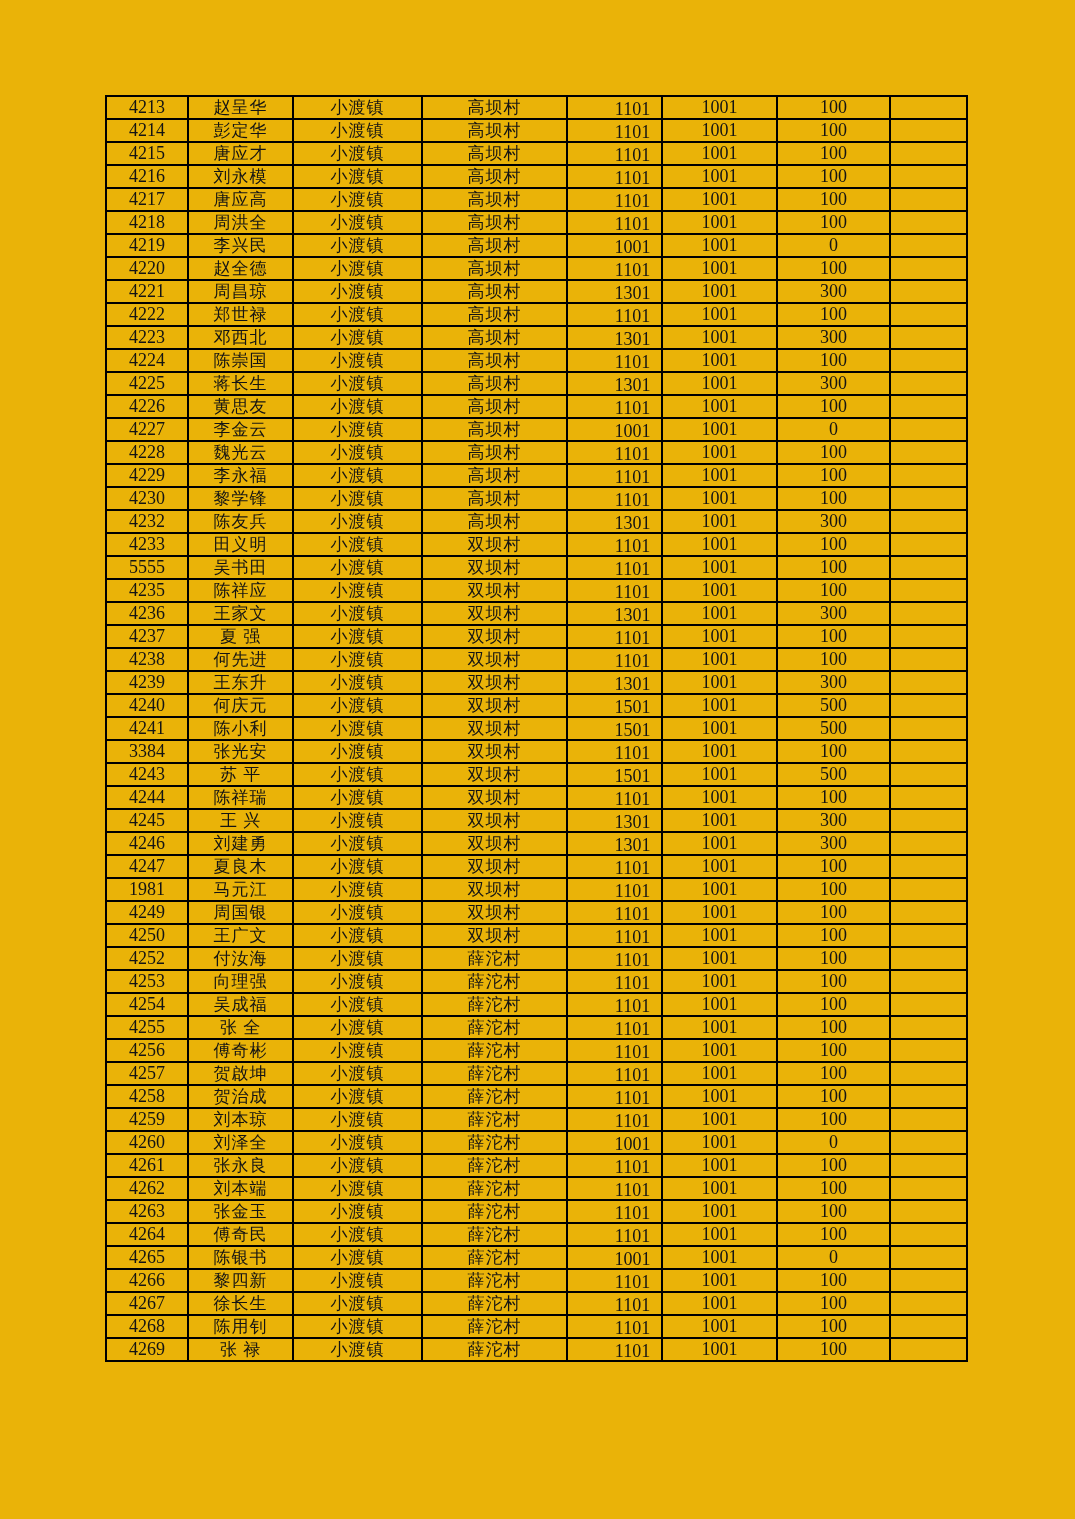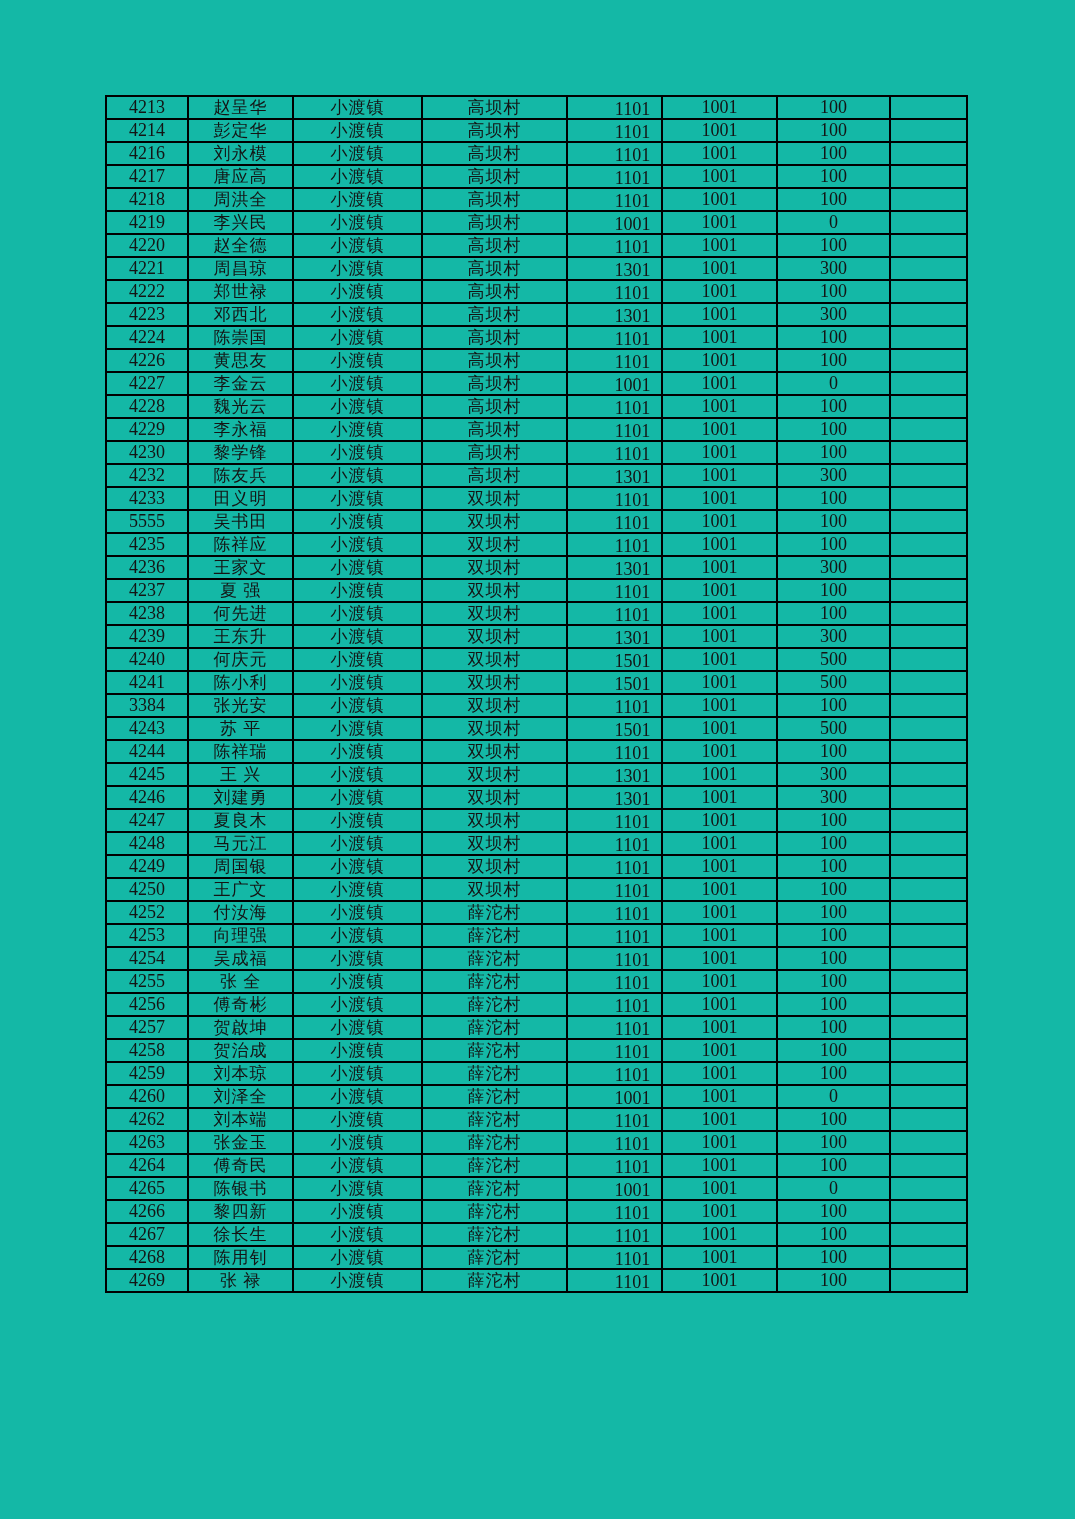--- a/index.html
+++ b/index.html
@@ -1,20 +1,20 @@
 <!DOCTYPE html>
 <html><head>
 <meta charset="utf-8">
 <style>
   html, body { margin: 0; padding: 0; background: #ffffff; }
   .page {
     position: relative;
     width: 1075px;
     height: 1519px;
-    background: #14b8a6;
+    background: #eab308;
     overflow: hidden;
   }
   table.roster {
     position: absolute;
     left: 105px;
     top: 95px;
     width: 861px;
     border-collapse: collapse;
     table-layout: fixed;
   }
@@ -71,20 +71,30 @@
           <td class="num">4214</td>
           <td class="zh">彭定华</td>
           <td class="zh">小渡镇</td>
           <td class="zh">高坝村</td>
           <td class="num low">1101</td>
           <td class="num">1001</td>
           <td class="num">100</td>
           <td class="num"></td>
         </tr>
         <tr>
+          <td class="num">4215</td>
+          <td class="zh">唐应才</td>
+          <td class="zh">小渡镇</td>
+          <td class="zh">高坝村</td>
+          <td class="num low">1101</td>
+          <td class="num">1001</td>
+          <td class="num">100</td>
+          <td class="num"></td>
+        </tr>
+        <tr>
           <td class="num">4216</td>
           <td class="zh">刘永模</td>
           <td class="zh">小渡镇</td>
           <td class="zh">高坝村</td>
           <td class="num low">1101</td>
           <td class="num">1001</td>
           <td class="num">100</td>
           <td class="num"></td>
         </tr>
         <tr>
@@ -161,20 +171,30 @@
           <td class="num">4224</td>
           <td class="zh">陈崇国</td>
           <td class="zh">小渡镇</td>
           <td class="zh">高坝村</td>
           <td class="num low">1101</td>
           <td class="num">1001</td>
           <td class="num">100</td>
           <td class="num"></td>
         </tr>
         <tr>
+          <td class="num">4225</td>
+          <td class="zh">蒋长生</td>
+          <td class="zh">小渡镇</td>
+          <td class="zh">高坝村</td>
+          <td class="num low">1301</td>
+          <td class="num">1001</td>
+          <td class="num">300</td>
+          <td class="num"></td>
+        </tr>
+        <tr>
           <td class="num">4226</td>
           <td class="zh">黄思友</td>
           <td class="zh">小渡镇</td>
           <td class="zh">高坝村</td>
           <td class="num low">1101</td>
           <td class="num">1001</td>
           <td class="num">100</td>
           <td class="num"></td>
         </tr>
         <tr>
@@ -371,21 +391,21 @@
           <td class="num">4247</td>
           <td class="zh">夏良木</td>
           <td class="zh">小渡镇</td>
           <td class="zh">双坝村</td>
           <td class="num low">1101</td>
           <td class="num">1001</td>
           <td class="num">100</td>
           <td class="num"></td>
         </tr>
         <tr>
-          <td class="num">4248</td>
+          <td class="num">1981</td>
           <td class="zh">马元江</td>
           <td class="zh">小渡镇</td>
           <td class="zh">双坝村</td>
           <td class="num low">1101</td>
           <td class="num">1001</td>
           <td class="num">100</td>
           <td class="num"></td>
         </tr>
         <tr>
           <td class="num">4249</td>
@@ -488,20 +508,30 @@
           <td class="num"></td>
         </tr>
         <tr>
           <td class="num">4260</td>
           <td class="zh">刘泽全</td>
           <td class="zh">小渡镇</td>
           <td class="zh">薛沱村</td>
           <td class="num low">1001</td>
           <td class="num">1001</td>
           <td class="num">0</td>
+          <td class="num"></td>
+        </tr>
+        <tr>
+          <td class="num">4261</td>
+          <td class="zh">张永良</td>
+          <td class="zh">小渡镇</td>
+          <td class="zh">薛沱村</td>
+          <td class="num low">1101</td>
+          <td class="num">1001</td>
+          <td class="num">100</td>
           <td class="num"></td>
         </tr>
         <tr>
           <td class="num">4262</td>
           <td class="zh">刘本端</td>
           <td class="zh">小渡镇</td>
           <td class="zh">薛沱村</td>
           <td class="num low">1101</td>
           <td class="num">1001</td>
           <td class="num">100</td>

